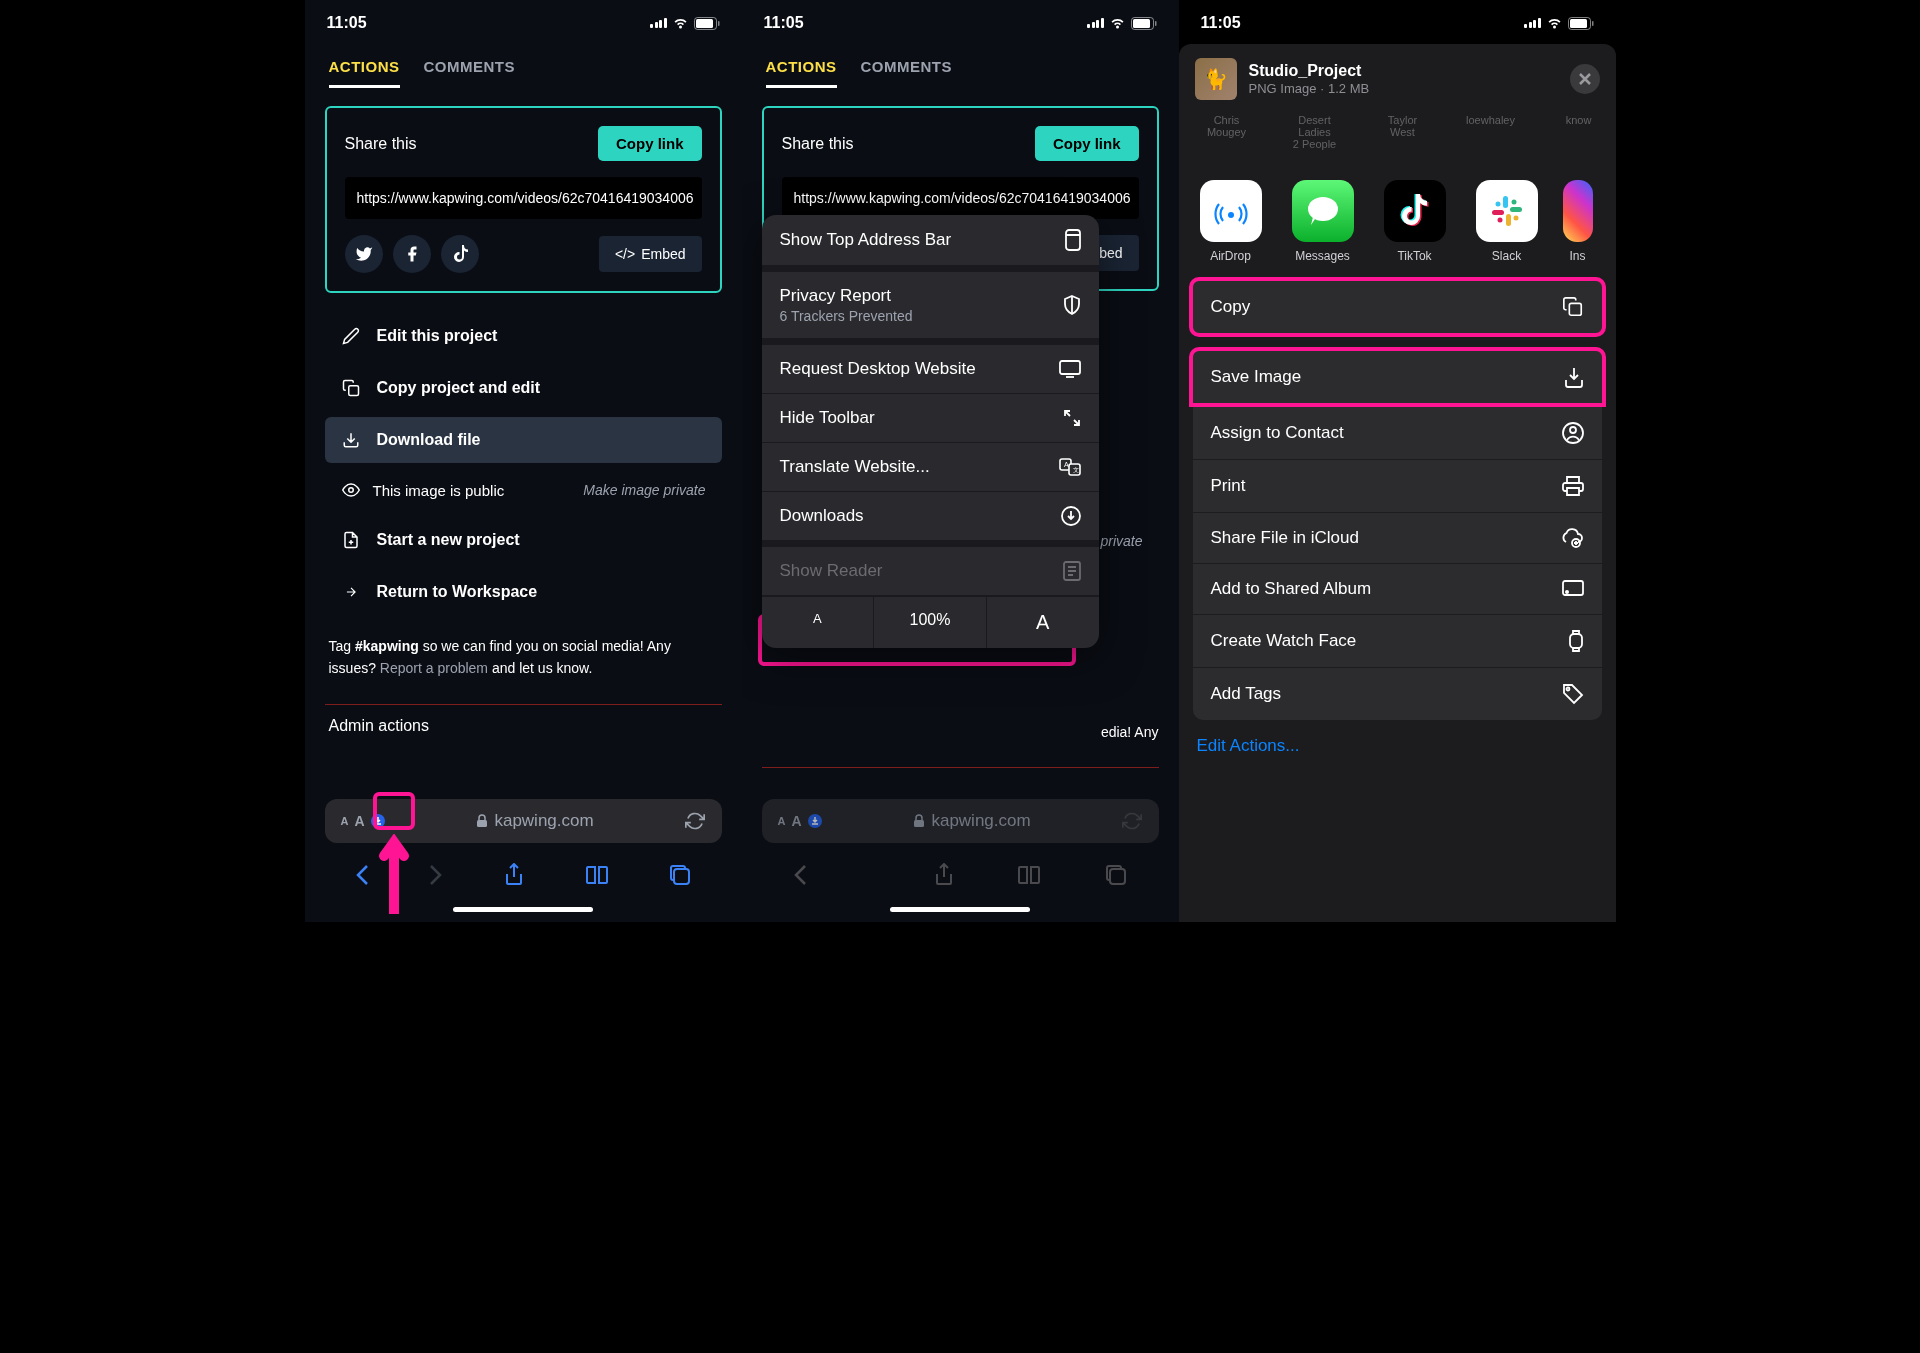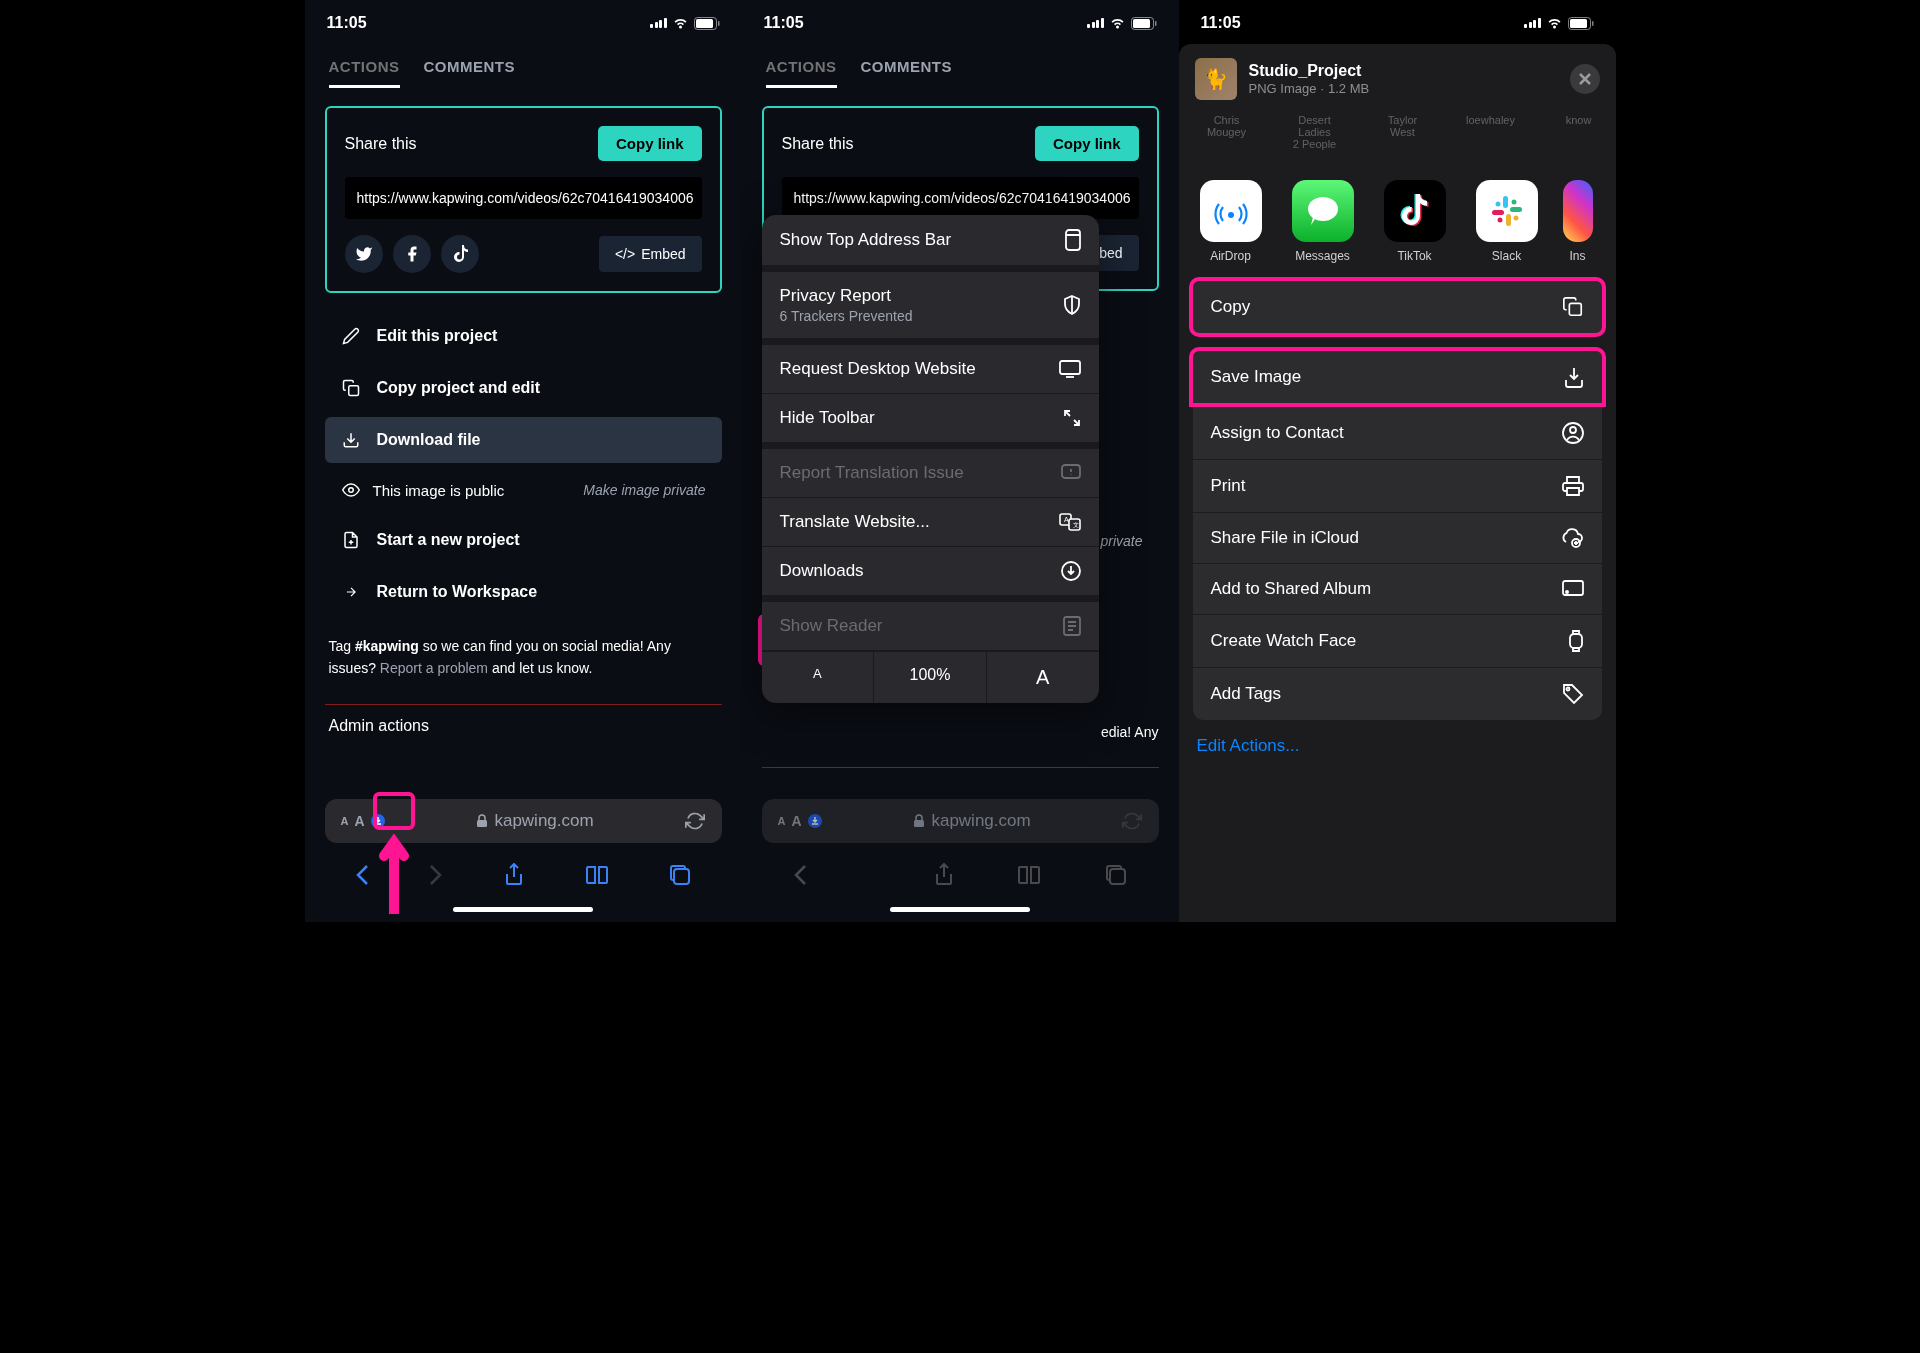--- a/index.html
+++ b/index.html
@@ -10,21 +10,21 @@
 .status-bar{display:flex;justify-content:space-between;align-items:center;padding:14px 22px 8px;color:#fff;font-size:16px;font-weight:600}
 .status-right{display:flex;gap:5px;align-items:center}
 .signal-icon{display:inline-flex;align-items:flex-end;gap:1.5px}
 .signal-icon span{width:3px;background:#fff;border-radius:1px}
 .signal-icon span:nth-child(1){height:4px}
 .signal-icon span:nth-child(2){height:6px}
 .signal-icon span:nth-child(3){height:8px}
 .signal-icon span:nth-child(4){height:10px}
 .tabs{display:flex;gap:24px;padding:18px 24px 0;color:#9ca3af;font-size:15px;font-weight:700;letter-spacing:0.5px}
 .tab{padding-bottom:10px;cursor:pointer}
-.tab.active{color:#737373;border-bottom:3px solid #fff}
+.tab.active{color:#fde047;border-bottom:3px solid #fff}
 .content{flex:1;padding:0 20px;overflow-y:auto}
 .share-box{margin-top:18px;border:2px solid #2dd4bf;border-radius:6px;padding:18px}
 .share-header{display:flex;justify-content:space-between;align-items:center;margin-bottom:16px}
 .share-title{color:#fff;font-size:16px}
 .copy-btn{background:#2dd4bf;color:#000;border:none;padding:9px 18px;border-radius:5px;font-size:15px;font-weight:600;cursor:pointer}
 .url-box{background:#000;padding:13px 12px;border-radius:4px;color:#fff;font-size:14px;white-space:nowrap;overflow:hidden;margin-bottom:16px}
 .social-row{display:flex;justify-content:space-between;align-items:center}
 .social-icons{display:flex;gap:10px}
 .social-icon{width:38px;height:38px;border-radius:50%;background:#1a2433;display:flex;align-items:center;justify-content:center;color:#fff;cursor:pointer}
 .embed-btn{background:#1a2433;color:#fff;border:none;padding:10px 16px;border-radius:4px;font-size:14px;cursor:pointer;display:flex;align-items:center;gap:6px}
@@ -381,27 +381,20 @@
             <rect x="1" y="1" width="20" height="13" rx="2"></rect>
             <line x1="7" y1="17" x2="15" y2="17"></line>
           </svg>
     </div>
     <div class="menu-item">
       <span>Hide Toolbar</span>
       <svg width="18" height="18" viewBox="0 0 18 18" fill="none" stroke="#fff" stroke-width="1.8">
             <path d="M2 7V2h5M16 11v5h-5M2 2l5 5M16 16l-5-5"></path>
           </svg>
     </div>
-    <div class="menu-item section-break disabled">
-      <span>Report Translation Issue</span>
-      <svg width="20" height="18" viewBox="0 0 20 18" fill="none" stroke="#6b6b70" stroke-width="1.8">
-            <rect x="1" y="1" width="18" height="13" rx="3"></rect>
-            <path d="M10 5v3m0 2v.5"></path>
-          </svg>
-    </div>
     <div class="menu-item">
       <span>Translate Website...</span>
       <svg width="22" height="18" viewBox="0 0 22 18" fill="none" stroke="#fff" stroke-width="1.6">
             <rect x="1" y="1" width="11" height="11" rx="2"></rect>
             <rect x="10" y="6" width="11" height="11" rx="2" fill="#2a2a2e"></rect>
             <text x="5" y="9" font-size="7" fill="#fff" stroke="none">A</text>
             <text x="14" y="14" font-size="6" fill="#fff" stroke="none">文</text>
           </svg>
     </div>
     <div class="menu-item">

